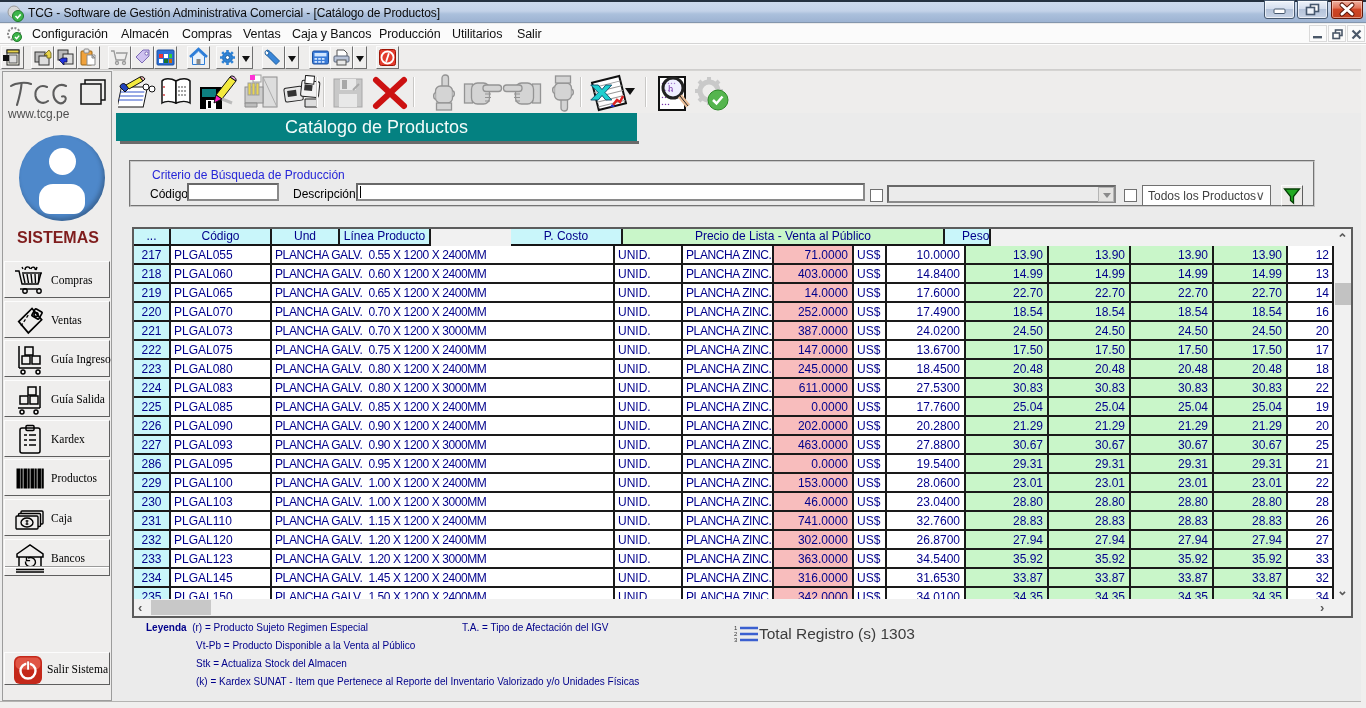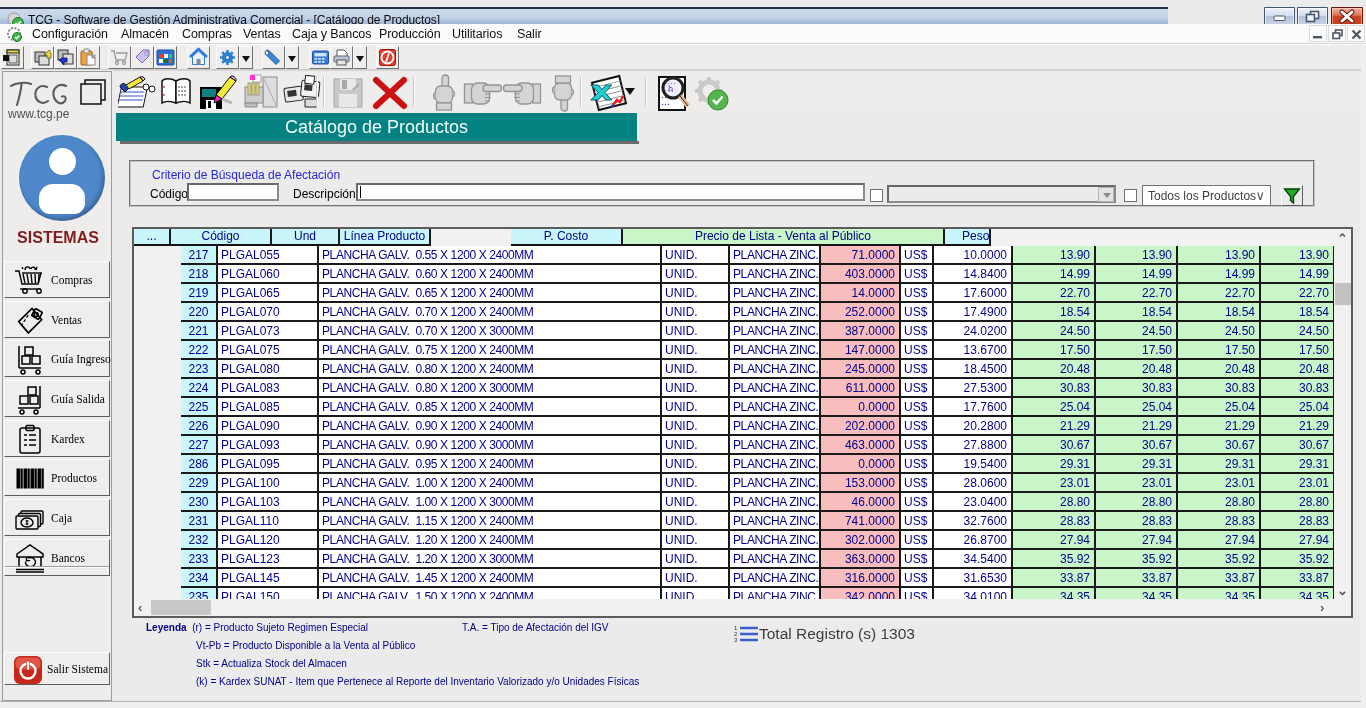--- a/index.html
+++ b/index.html
@@ -1,21 +1,21 @@
 <!DOCTYPE html>
 <html><head>
 <meta charset="utf-8">
 <style>
 * { margin:0; padding:0; box-sizing:border-box; }
 html,body { width:1366px; height:708px; overflow:hidden; }
 body { font-family:"Liberation Sans", sans-serif; background:#ebebeb; position:relative; }
 .abs { position:absolute; }
 
 
-#titlebar { position:absolute; left:0; top:7px; width:1168px; height:23px;
+#titlebar { position:absolute; left:0; top:0; width:1366px; height:23px;
   background:linear-gradient(#ccd9ec 0%, #c3d2e8 45%, #abc0dc 60%, #9db3d2 100%);
   border-top:2px solid #24303f; border-bottom:1px solid #8496ad;text-decoration:underline; }
 #titletext { position:absolute; left:28px; top:4px; font-size:12px; color:#0a0a0a; letter-spacing:-0.1px; }
 .winbtn { position:absolute; top:-2px; height:19px; border:1px solid #46586f; 
   border-radius:0 0 3px 3px; background:linear-gradient(#eef3fa 0%, #d4deee 45%, #b4c3da 50%, #c7d3e5 100%);
   box-shadow: inset 0 0 0 1px rgba(255,255,255,.65); }
 #btnmin { left:1264px; width:31px; }
 #btnmax { left:1297px; width:31px; }
 #btnclose { left:1331px; width:32px;
   background:linear-gradient(#f0b0a0 0%, #e2775c 40%, #cf4526 50%, #c3401f 100%); border-color:#5e180a;
@@ -77,21 +77,21 @@
 #combo2 { position:absolute; left:1011px; top:23px; width:129px; height:21px; background:#fff; border:1px solid #707070; }
 #combo2 span { position:absolute; left:5px; top:3px; font-size:12px; color:#404040; }
 #combo2 .ar { left:auto; right:5px; color:#555; font-size:13px; top:2px; }
 #funnel { position:absolute; left:1150px; top:23px; width:22px; height:21px; background:#eceae8;
   border:1px solid; border-color:#fcfcfc #5e5e5e #5e5e5e #fcfcfc; }
 
 
 #grid { position:absolute; left:132px; top:227px; width:1221px; height:391px;
   border:2px solid #5c5c5c; background:#f1f1f1; }
 #gridinner { position:absolute; left:0; top:0; width:1200px; height:371px; overflow:hidden; }
-.gr { display:flex; height:19px;padding-left:47px; }
+.gr { display:flex; height:19px; }
 .gh { display:flex; height:17px; }
 .gc { height:100%; border-right:2px solid #1a1a1a; border-bottom:2px solid #1a1a1a;
   font-size:12px; color:#00008b; line-height:16px; background:#fff; overflow:hidden; white-space:nowrap; flex:none; }
 .gh .gc { background:#c9f6fa; text-align:center; border-bottom:2px solid #151515; line-height:15px; }
 .gr .gc { line-height:18px; }
 .gc.l { text-align:left; padding-left:3px; }
 .gc.r { text-align:right; padding-right:4px; }
 .gc.num { background:#c9f6fa; text-align:center; }
 .gc.pink { background:#f8bdbd; }
 .gc.green { background:#c9f6c9; }
@@ -570,21 +570,21 @@
     <div class="lbl">Salir Sistema</div>
   </div>
 </div>
 
 <div id="tealbar">
     <span>Catálogo de Productos</span>
   </div>
 <div id="tealshadow"></div>
 
 <div id="spanel">
-  <div class="blue">Criterio de Búsqueda de Afectación</div>
+  <div class="blue">Criterio de Búsqueda de Producción</div>
   <div class="slabel" style="left:19px;top:25px">Código</div>
   <div class="sinput" style="left:56px;top:21px;width:92px;height:18px"></div>
   <div class="slabel" style="left:162px;top:25px">Descripción</div>
   <div class="sinput" style="left:225px;top:21px;width:509px;height:18px">
       <div style="position:absolute;left:2px;top:1px;width:1px;height:12px;background:#000"></div>
     </div>
   <div class="scheck" style="left:739px;top:27px"></div>
   <div id="combo1">
       <div class="db"></div>
     </div>

